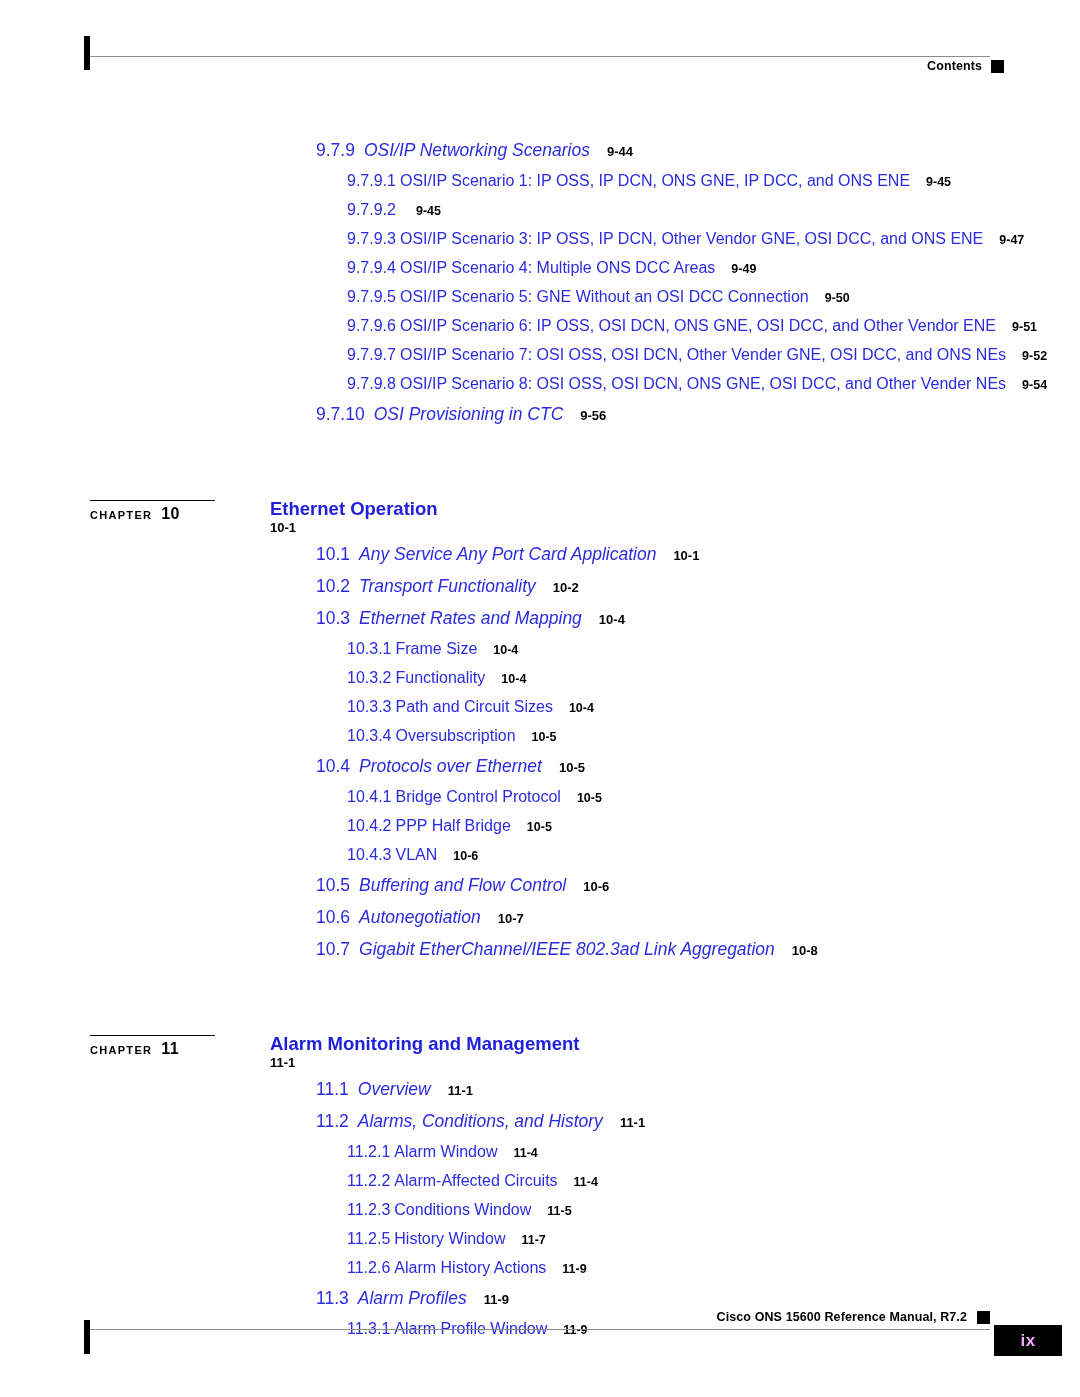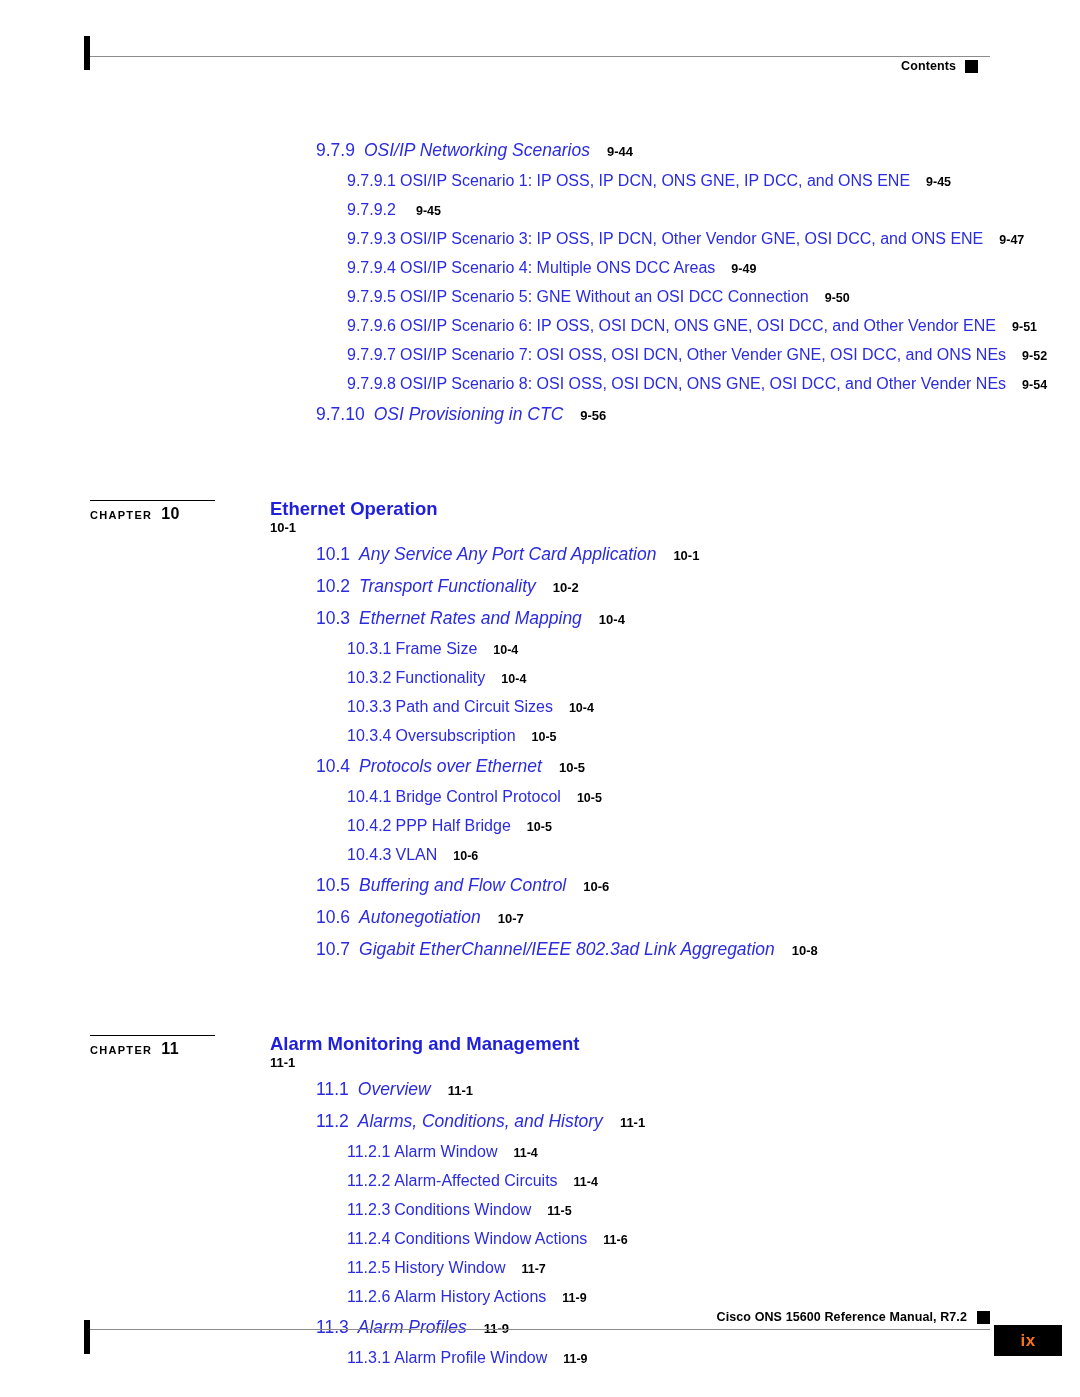--- a/index.html
+++ b/index.html
@@ -34,21 +34,21 @@
     height: 1px;
     background: #8c8c8c;
   }
   .rule.header-rule { top: 56px; }
   .rule.footer-rule { top: 1329px; }
 
   
   .running-head {
     position: absolute;
     top: 57px;
-    right: 102px;
+    right: 76px;
     display: flex;
     align-items: center;
     gap: 9px;
     height: 18px;
   }
   .running-head .rh-text {
     font-size: 12.5px;
     font-weight: bold;
     letter-spacing: 0.1px;
     color: #000000;
@@ -78,21 +78,21 @@
     color: #000000;
     white-space: nowrap;
   }
   .folio-box {
     position: absolute;
     top: 1325px;
     right: 18px;
     width: 68px;
     height: 31px;
     background: #000000;
-    color: #f97316;
+    color: #f0abfc;
     display: flex;
     align-items: center;
     justify-content: center;
     font-size: 17px;
     font-weight: bold;
     letter-spacing: 0.3px;
   }
 
   
   .toc {
@@ -365,25 +365,20 @@
         <span class="num">11.2.2</span>
         <span class="ttl">Alarm-Affected Circuits</span>
         <span class="pg">11-4</span>
       </div>
       <div class="toc-row lvl3">
         <span class="num">11.2.3</span>
         <span class="ttl">Conditions Window</span>
         <span class="pg">11-5</span>
       </div>
       <div class="toc-row lvl3">
-        <span class="num">11.2.4</span>
-        <span class="ttl">Conditions Window Actions</span>
-        <span class="pg">11-6</span>
-      </div>
-      <div class="toc-row lvl3">
         <span class="num">11.2.5</span>
         <span class="ttl">History Window</span>
         <span class="pg">11-7</span>
       </div>
       <div class="toc-row lvl3">
         <span class="num">11.2.6</span>
         <span class="ttl">Alarm History Actions</span>
         <span class="pg">11-9</span>
       </div>
       <div class="toc-row lvl2">

